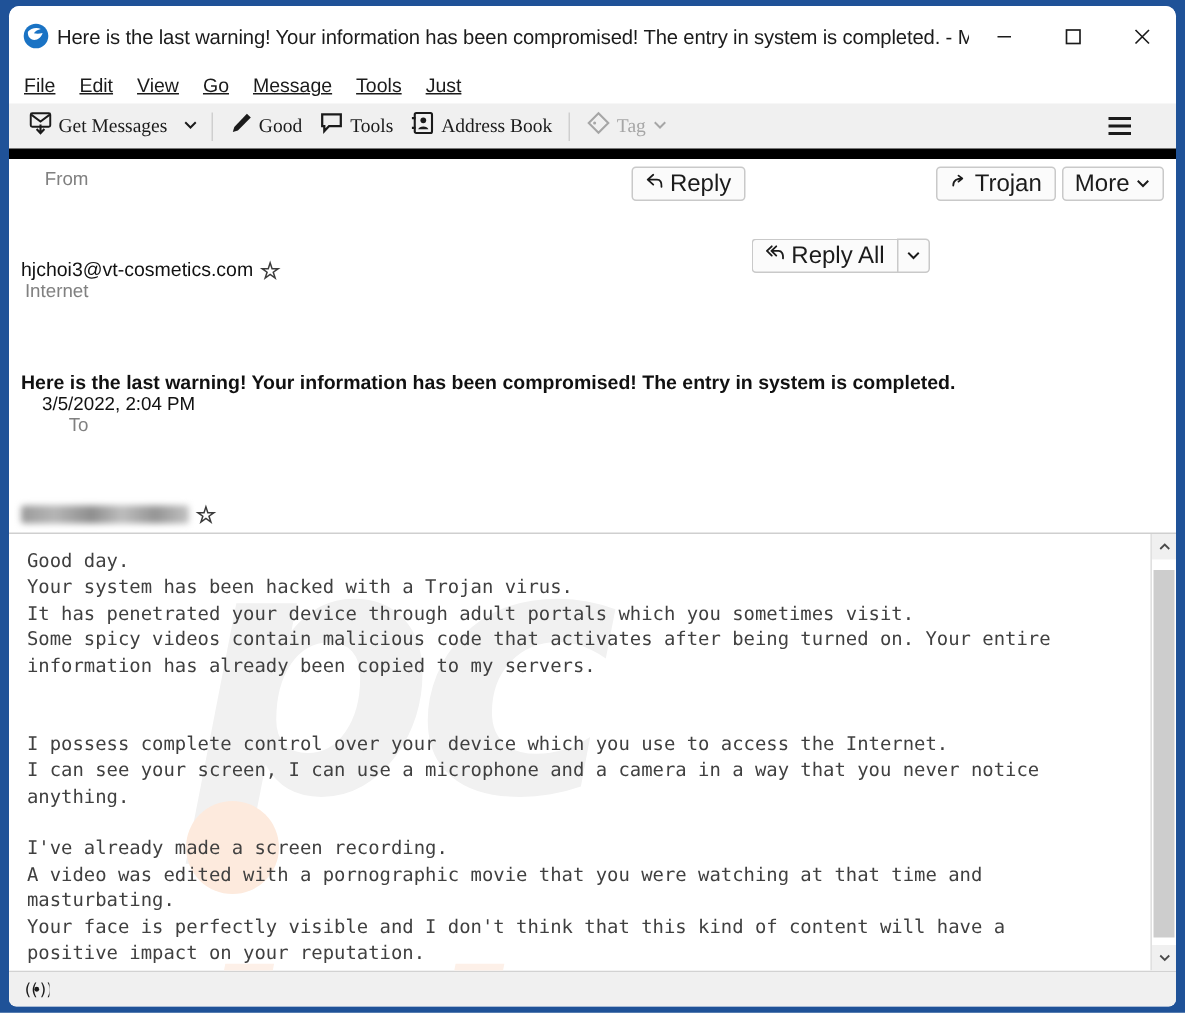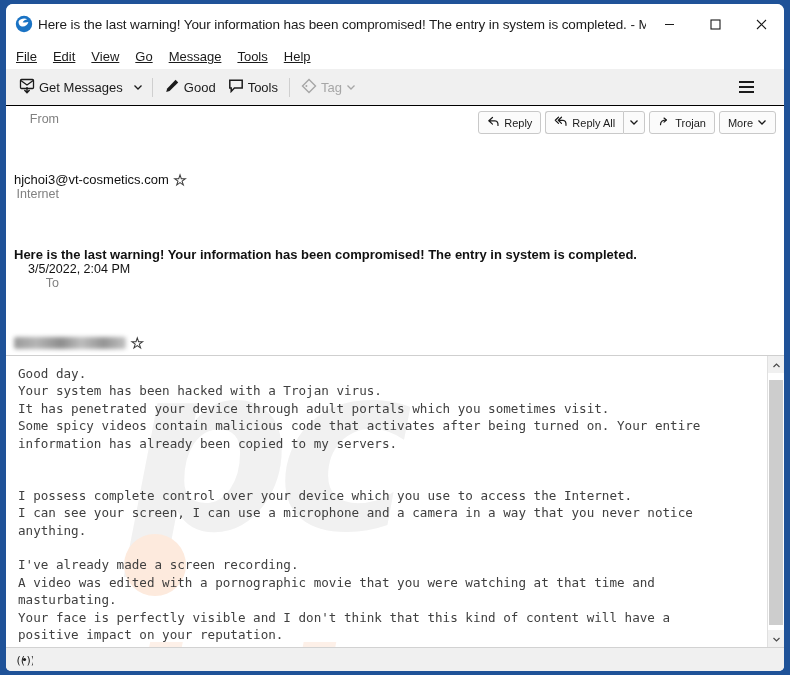--- a/index.html
+++ b/index.html
@@ -67,25 +67,26 @@
     padding: 2px 8px;
     cursor: default;
     white-space: nowrap;
   }
   .menu-item u { text-decoration: underline; }
 
   
   .toolbar {
     height: 37px;
     background: #f0f0f0;
-    border-bottom: 1px solid #000000;
+    border-bottom: 7px solid #000000;
     display: flex;
     align-items: center;
     padding: 0 24px 0 7px;
     flex: 0 0 auto;
+    font-family: Liberation Serif, serif;
   }
   .tool-btn {
     display: flex;
     align-items: center;
     gap: 4px;
     height: 27px;
     padding: 0 6px;
     border-radius: 3px;
     font-size: 13px;
     color: #1b1b1b;
@@ -166,29 +167,29 @@
   .hdr-actions {
     position: absolute;
     right: 8px; top: 5px;
     display: flex;
     gap: 4px;
   }
   .act-btn {
     display: flex; align-items: center; gap: 4px;
     height: 23px;
     padding: 0 8px;
-    font-size: 11px;
+    font-size: 16px;
     color: #1b1b1b;
     background: #fbfbfb;
     border: 1px solid #c9c9c9;
     border-radius: 3px;
     cursor: default;
     white-space: nowrap;
   }
-  .act-group { display: flex; }
+  .act-group { display: flex; margin-top: 48px; }
   .act-group .act-btn:first-child { border-radius: 3px 0 0 3px; border-right: none; }
   .act-group .act-btn:last-child { border-radius: 0 3px 3px 0; padding: 0 5px; }
 
   
   .body-wrap {
     flex: 1 1 auto;
     position: relative;
     background: #ffffff;
     display: flex;
     overflow: hidden;
@@ -319,21 +320,21 @@
     </div>
   </div>
 
   <div class="menubar">
     <div class="menu-item"><u>File</u></div>
     <div class="menu-item"><u>Edit</u></div>
     <div class="menu-item"><u>View</u></div>
     <div class="menu-item"><u>Go</u></div>
     <div class="menu-item"><u>Message</u></div>
     <div class="menu-item"><u>Tools</u></div>
-    <div class="menu-item"><u>Help</u></div>
+    <div class="menu-item"><u>Just</u></div>
   </div>
 
   <div class="toolbar">
     <div class="tool-btn">
       <span>
         <svg width="16" height="16" viewBox="0 0 16 16">
           <rect x="1.5" y="1.5" width="13" height="9" rx="1" fill="none" stroke="#1b1b1b" stroke-width="1.3"></rect>
           <path d="M1.8 2.4 L8 7 L14.2 2.4" fill="none" stroke="#1b1b1b" stroke-width="1.3"></path>
           <path d="M8 9 L8 14.5 M5.4 12 L8 14.8 L10.6 12" fill="none" stroke="#1b1b1b" stroke-width="1.4"></path>
         </svg>
@@ -356,20 +357,32 @@
       </span>
       <span>Good</span>
     </div>
     <div class="tool-btn">
       <span>
         <svg width="16" height="16" viewBox="0 0 16 16">
           <path d="M1.8 2.2 H14.2 V10 H6.4 L3.2 13.4 V10 H1.8 Z" fill="none" stroke="#1b1b1b" stroke-width="1.5"></path>
         </svg>
       </span>
       <span>Tools</span>
+    </div>
+    <div class="tool-btn">
+      <span>
+        <svg width="16" height="16" viewBox="0 0 16 16">
+          <rect x="2.5" y="1.3" width="11.5" height="13.4" rx="1" fill="none" stroke="#1b1b1b" stroke-width="1.4"></rect>
+          <rect x="0.6" y="4" width="2.4" height="1.5" fill="#1b1b1b"></rect>
+          <rect x="0.6" y="10.5" width="2.4" height="1.5" fill="#1b1b1b"></rect>
+          <circle cx="8.2" cy="6.2" r="1.9" fill="#1b1b1b"></circle>
+          <path d="M4.8 12.2 C5.2 9.6 11.2 9.6 11.6 12.2 Z" fill="#1b1b1b"></path>
+        </svg>
+      </span>
+      <span>Address Book</span>
     </div>
     <div class="tool-sep"></div>
     <div class="tool-btn disabled">
       <span>
         <svg width="16" height="16" viewBox="0 0 16 16">
           <path d="M8 1.5 L14.5 8 L8 14.5 L1.5 8 Z" fill="none" stroke="#a6a6a6" stroke-width="1.4"></path>
           <circle cx="5.4" cy="8" r="1" fill="#a6a6a6"></circle>
         </svg>
       </span>
       <span>Tag</span>

